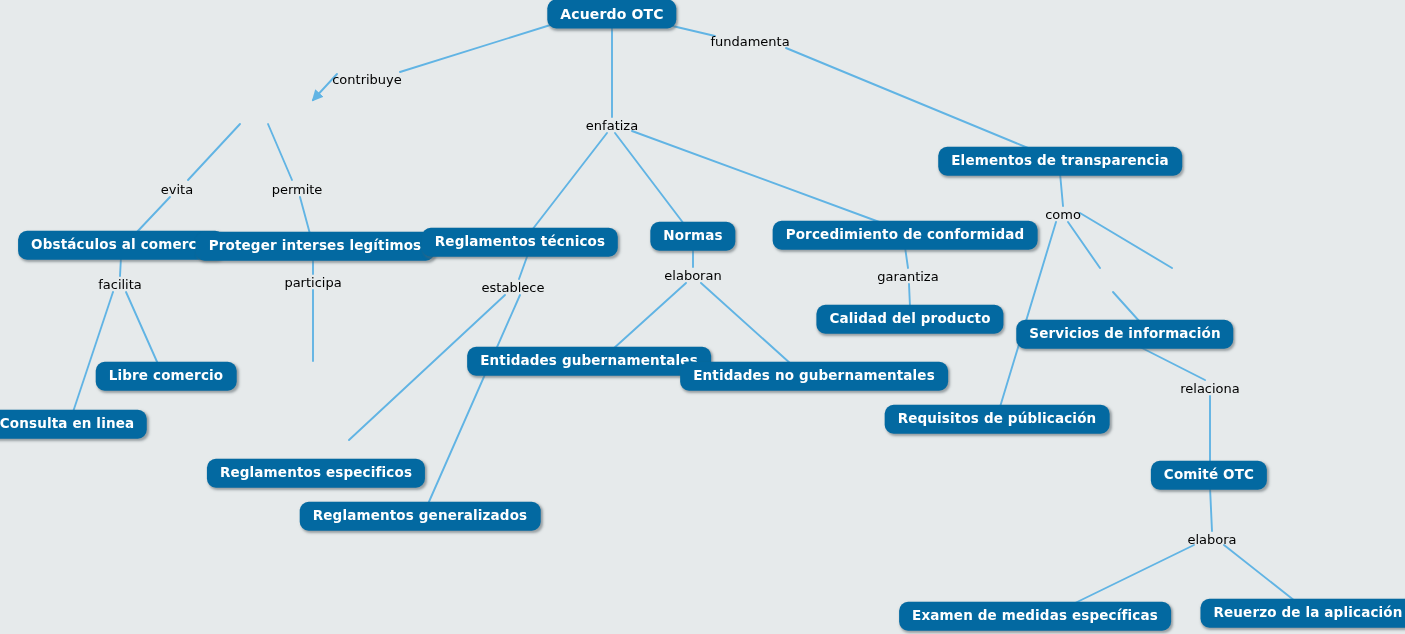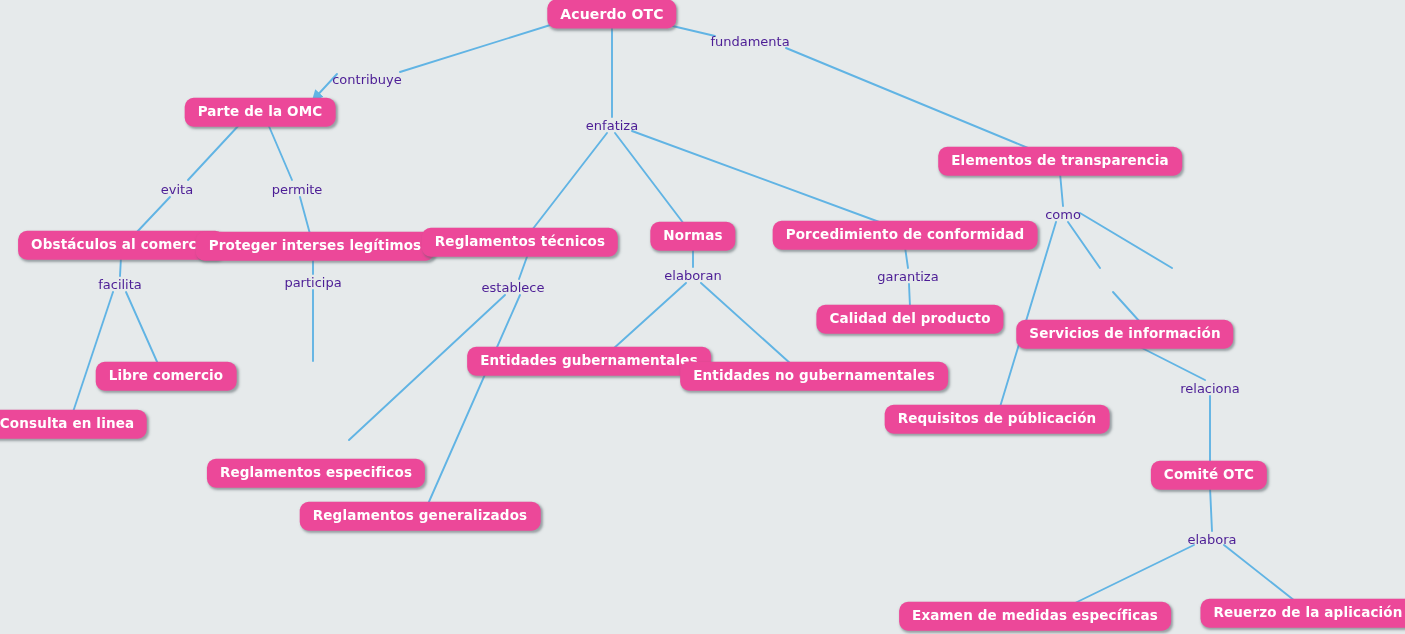--- a/index.html
+++ b/index.html
@@ -20,40 +20,40 @@
     position: absolute;
     left: 0;
     top: 0;
     width: 1405px;
     height: 634px;
     pointer-events: none;
   }
   .node {
     position: absolute;
     transform: translate(-50%, -50%);
-    background: #ec4899;
+    background: #0369a1;
     color: #ffffff;
     font-family: "DejaVu Sans", "Liberation Sans", sans-serif;
     font-weight: bold;
     font-size: 13.5px;
     line-height: 1;
     letter-spacing: 0.15px;
     padding: 7px 13px 8px 13px;
     border-radius: 9px;
     white-space: nowrap;
     box-shadow: 1.5px 2px 2.5px rgba(90,100,105,0.55);
     z-index: 3;
   }
   .node.root {
     font-size: 14px;
   }
   .elabel {
     position: absolute;
     transform: translate(-50%, -50%);
-    color: #4c1d95;
+    color: #000000;
     font-family: "DejaVu Sans", "Liberation Sans", sans-serif;
     font-weight: normal;
     font-size: 13px;
     line-height: 1;
     white-space: nowrap;
     background: transparent;
     z-index: 2;
     padding: 1px 3px;
   }
 </style>
@@ -97,21 +97,20 @@
       <line x1="1068" y1="222" x2="1100" y2="268" stroke="#61b4e4" stroke-width="1.9" stroke-linecap="round"></line>
       <line x1="1080" y1="213" x2="1172" y2="268" stroke="#61b4e4" stroke-width="1.9" stroke-linecap="round"></line>
       <line x1="1113" y1="292" x2="1140" y2="322" stroke="#61b4e4" stroke-width="1.9" stroke-linecap="round"></line>
       <line x1="1140" y1="347" x2="1205" y2="380" stroke="#61b4e4" stroke-width="1.9" stroke-linecap="round"></line>
       <line x1="1210" y1="396" x2="1210" y2="463" stroke="#61b4e4" stroke-width="1.9" stroke-linecap="round"></line>
       <line x1="1210" y1="487" x2="1212" y2="531" stroke="#61b4e4" stroke-width="1.9" stroke-linecap="round"></line>
       <line x1="1194" y1="545" x2="1073" y2="604" stroke="#61b4e4" stroke-width="1.9" stroke-linecap="round"></line>
       <line x1="1224" y1="545" x2="1295" y2="601" stroke="#61b4e4" stroke-width="1.9" stroke-linecap="round"></line>
     </svg>
 <div class="node root" style="left: 612px; top: 14px;">Acuerdo OTC</div>
-    <div class="node" style="left: 260px; top: 112px;">Parte de la OMC</div>
     <div class="node" style="left: 1060px; top: 161px;">Elementos de transparencia</div>
     <div class="node" style="left: 121px; top: 245px;">Obstáculos al comercio</div>
     <div class="node" style="left: 315px; top: 246px;">Proteger interses legítimos</div>
     <div class="node" style="left: 520px; top: 242px;">Reglamentos técnicos</div>
     <div class="node" style="left: 693px; top: 236px;">Normas</div>
     <div class="node" style="left: 905px; top: 235px;">Porcedimiento de conformidad</div>
     <div class="node" style="left: 910px; top: 319px;">Calidad del producto</div>
     <div class="node" style="left: 1125px; top: 334px;">Servicios de información</div>
     <div class="node" style="left: 166px; top: 376px;">Libre comercio</div>
     <div class="node" style="left: 589px; top: 361px;">Entidades gubernamentales</div>

